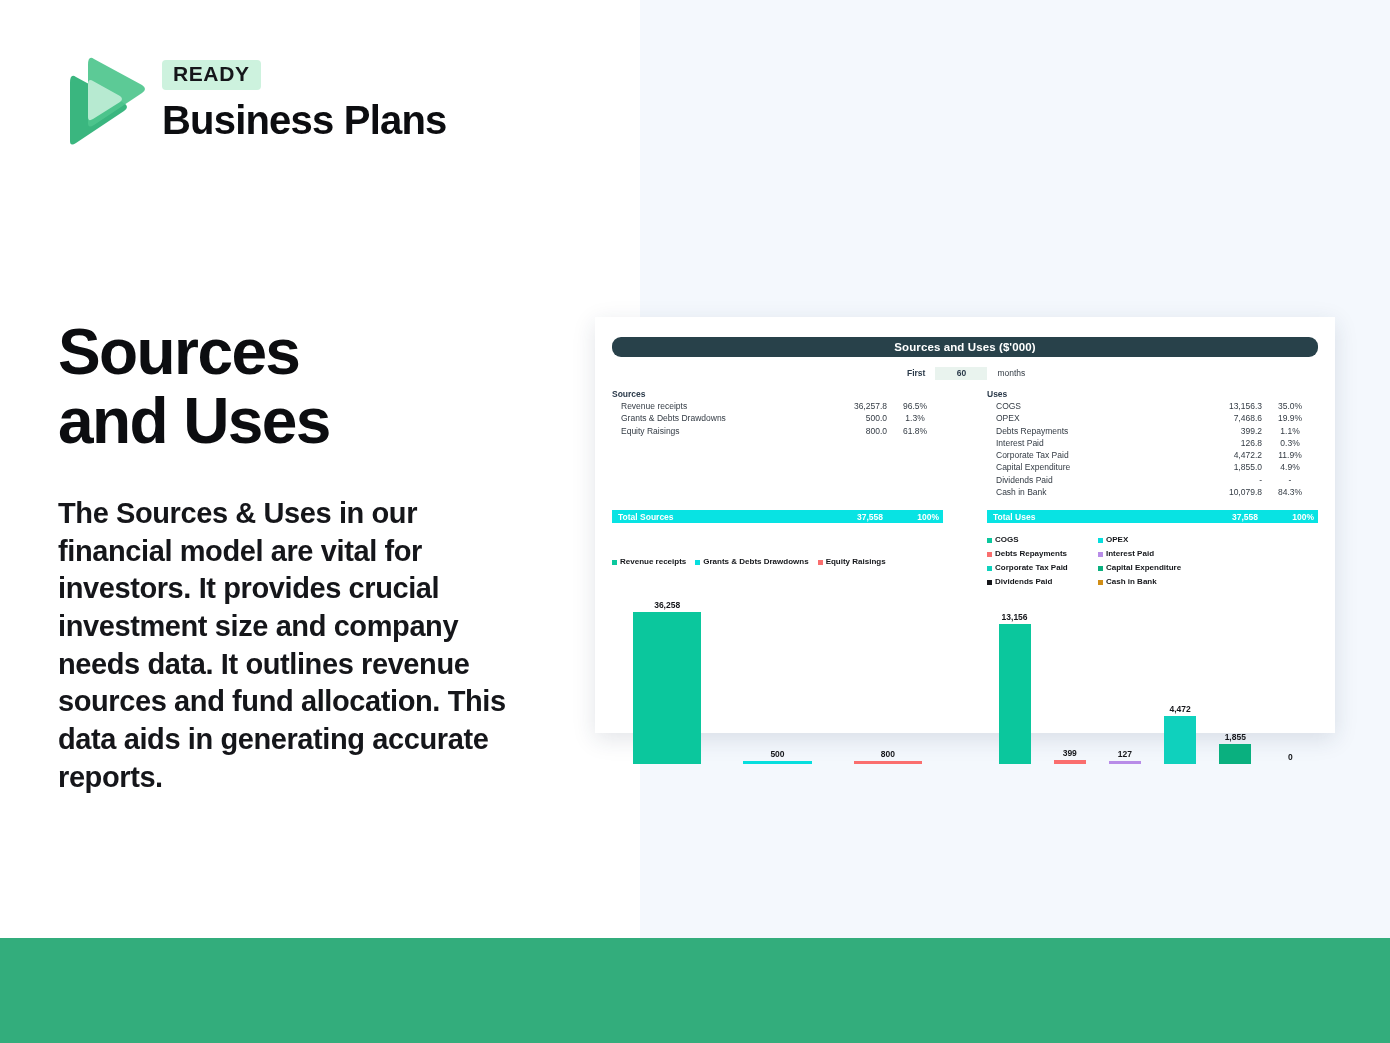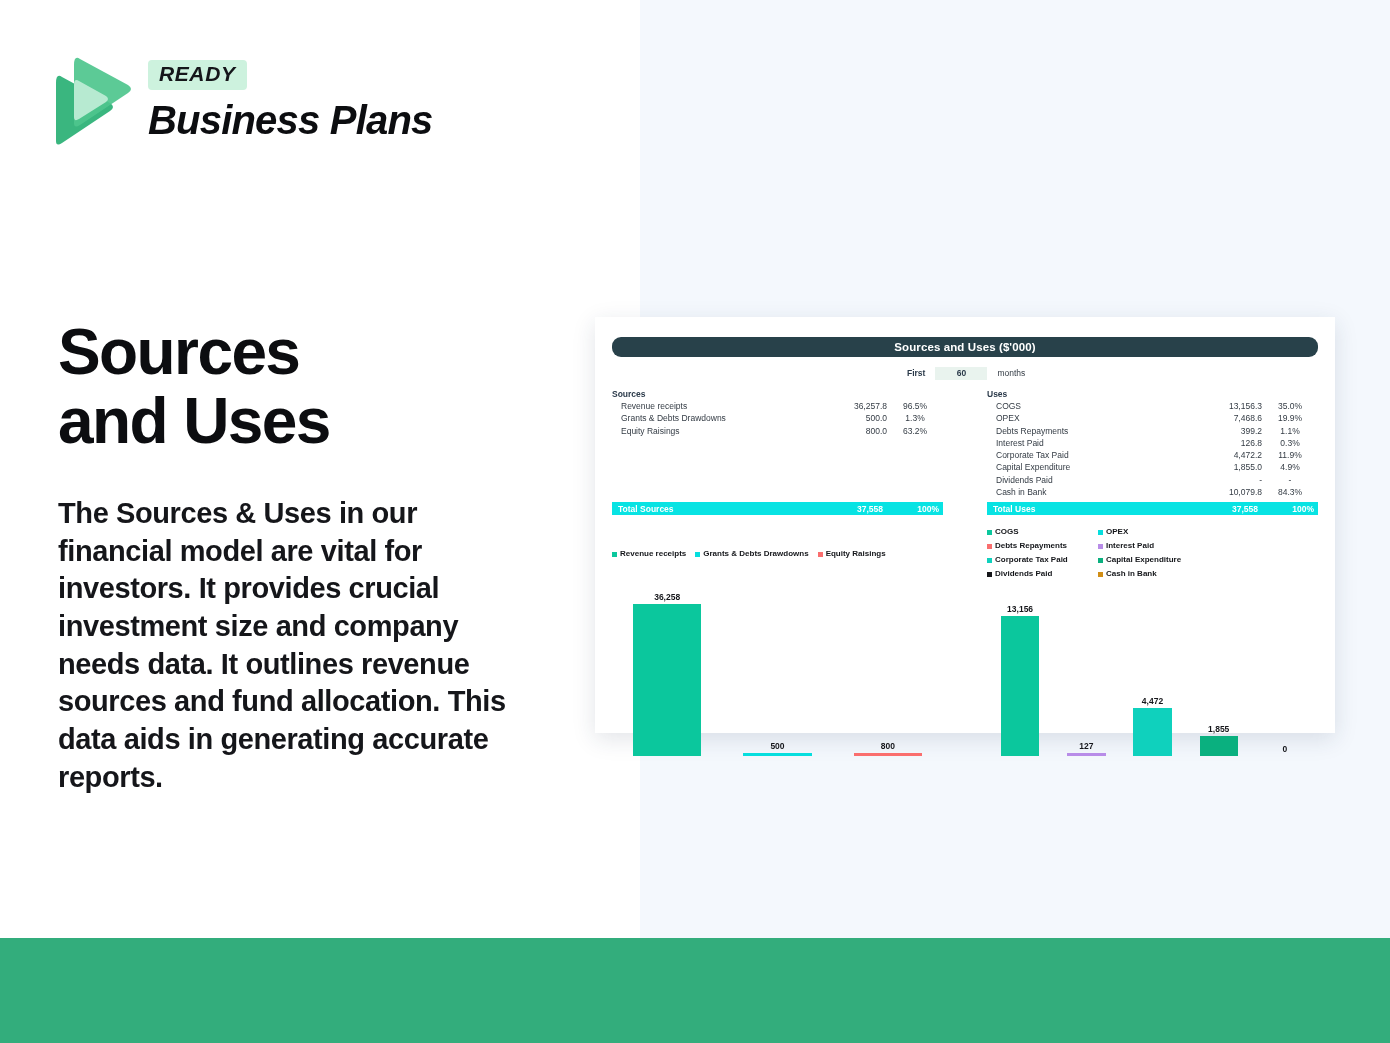--- a/index.html
+++ b/index.html
@@ -37,26 +37,25 @@
     left: 0;
     top: 938px;
     width: 1390px;
     height: 105px;
     background: #33ad7c;
   }
 
   
   .logo-wrap {
     position: absolute;
-    left: 44px;
+    left: 58px;
     top: 55px;
     display: flex;
     align-items: center;
     gap: 16px;
-    font-style: italic;
   }
   .logo-mark {
     width: 88px;
     height: 92px;
     position: relative;
   }
   .logo-text-block {
     display: flex;
     flex-direction: column;
     gap: 2px;
@@ -189,21 +188,21 @@
   .tbl-spacer { height: 12.3px; }
 
   .tbl-total {
     display: flex;
     background: #08e3e3;
     color: #ffffff;
     font-size: 8.5px;
     font-weight: 700;
     height: 13px;
     align-items: center;
-    margin-top: 4px;
+    margin-top: 12px;
   }
   .tbl-total .c-name { flex: 1; padding-left: 6px; }
   .tbl-total .c-val  { width: 72px; text-align: right; }
   .tbl-total .c-pct  { width: 56px; text-align: right; padding-right: 4px; }
 
   
   .legends {
     display: flex;
     margin-top: 11px;
     gap: 44px;
@@ -316,21 +315,21 @@
           <span class="c-pct">96.5%</span>
         </div>
         <div class="tbl-row">
           <span class="c-name">Grants &amp; Debts Drawdowns</span>
           <span class="c-val">500.0</span>
           <span class="c-pct">1.3%</span>
         </div>
         <div class="tbl-row">
           <span class="c-name">Equity Raisings</span>
           <span class="c-val">800.0</span>
-          <span class="c-pct">63.2%</span>
+          <span class="c-pct">61.8%</span>
         </div>
 
         <div class="tbl-spacer"></div>
         <div class="tbl-spacer"></div>
         <div class="tbl-spacer"></div>
         <div class="tbl-spacer"></div>
         <div class="tbl-spacer"></div>
 
         <div class="tbl-total">
           <span class="c-name">Total Sources</span>
@@ -459,20 +458,24 @@
             </div>
           </div>
       </div>
       <div class="chart chart-right">
         <div class="plot" id="plot-uses">
             <div class="bar-slot">
               <div class="bar-label">13,156</div>
               <div class="bar" style="height: 140px; background: rgb(11, 199, 157);"></div>
             </div>
             <div class="bar-slot">
+              <div class="bar-label">399</div>
+              <div class="bar" style="height: 4px; background: rgb(250, 110, 110);"></div>
+            </div>
+            <div class="bar-slot">
               <div class="bar-label">127</div>
               <div class="bar" style="height: 3px; background: rgb(184, 140, 232);"></div>
             </div>
             <div class="bar-slot">
               <div class="bar-label">4,472</div>
               <div class="bar" style="height: 48px; background: rgb(15, 209, 189);"></div>
             </div>
             <div class="bar-slot">
               <div class="bar-label">1,855</div>
               <div class="bar" style="height: 20px; background: rgb(10, 176, 127);"></div>

